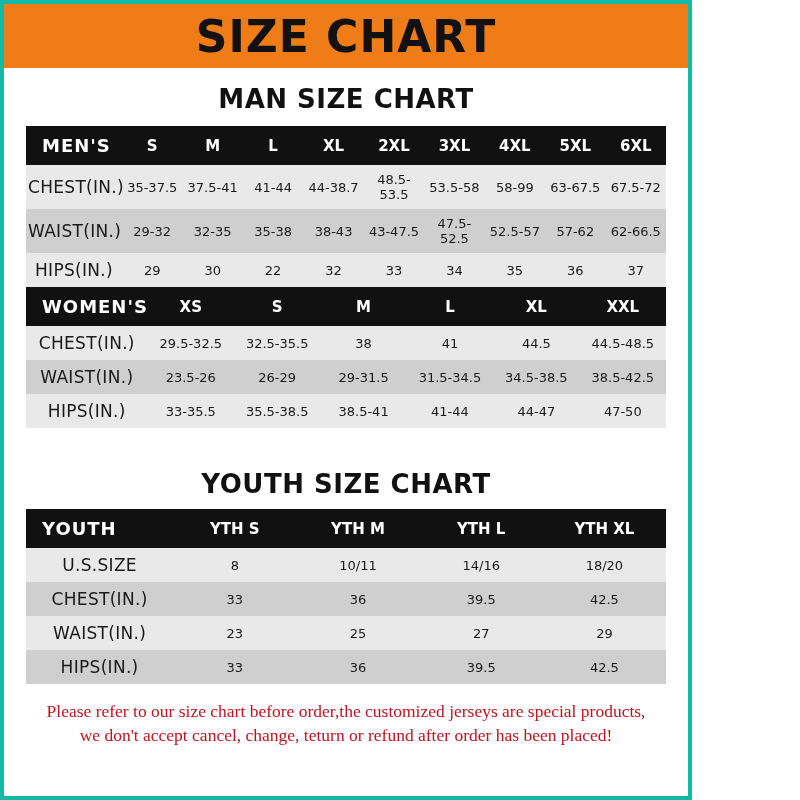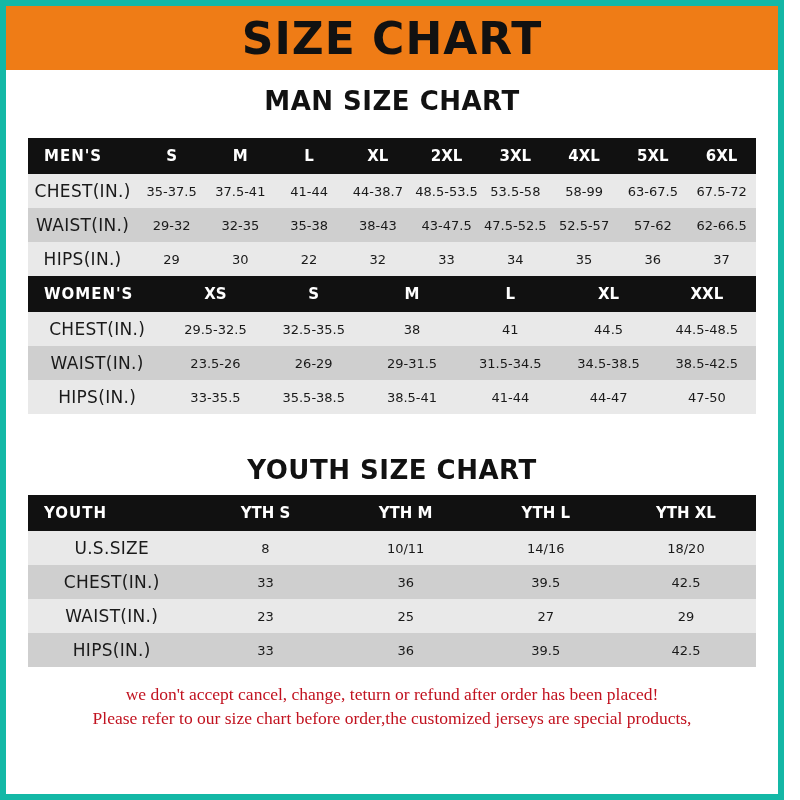--- a/index.html
+++ b/index.html
@@ -9,24 +9,24 @@
   body {
     width: 800px;
     height: 800px;
     background: #ffffff;
     font-family: "Liberation Sans", sans-serif;
     color: #111111;
     overflow: hidden;
   }
   .page {
     position: relative;
-    width: 784px;
+    width: 692px;
     height: 800px;
     box-sizing: border-box;
-    border: 6px solid #14b8a6;
+    border: 4px solid #14b8a6;
     background: #ffffff;
     display: flex;
     flex-direction: column;
   }
   .header-band {
     background: #ef7c16;
     height: 64px;
     display: flex;
     align-items: center;
     justify-content: center;
@@ -44,21 +44,21 @@
     box-sizing: border-box;
   }
   .section-title {
     text-align: center;
     font-family: "DejaVu Sans", sans-serif;
     font-weight: bold;
     font-size: 26px;
     letter-spacing: 0.5px;
     color: #111111;
   }
-  .t-man { margin: 16px 0 22px; }
+  .t-man { margin: 16px 0 12px; }
   .t-women { margin: 22px 0 10px; }
   .t-youth { margin: 41px 0 10px; }
 
   table.size-table {
     width: 100%;
     border-collapse: collapse;
     table-layout: fixed;
   }
   table.size-table th,
   table.size-table td {
@@ -70,21 +70,21 @@
   }
   thead th {
     color: #ffffff;
     font-weight: bold;
     padding: 9px 2px;
     font-size: 15px;
   }
   thead th.first-col {
     text-align: left;
     padding-left: 16px;
-    font-size: 15px;
+    font-size: 18px;
     letter-spacing: 1px;
   }
   tbody td {
     padding: 7px 2px;
     font-size: 13px;
     color: #1a1a1a;
   }
   tbody td.first-col {
     font-size: 17px;
     letter-spacing: 0.3px;
@@ -282,18 +282,18 @@
           <td class="first-col">HIPS(IN.)</td>
           <td>33</td>
           <td>36</td>
           <td>39.5</td>
           <td>42.5</td>
         </tr>
       </tbody>
     </table>
 
     <div class="footer-note">
+      <div>Please refer to our size chart before order,the customized jerseys are special products,</div>
       <div>we don't accept cancel, change, teturn or refund after order has been placed!</div>
-      <div>Please refer to our size chart before order,the customized jerseys are special products,</div>
     </div>
 
   </div>
 </div>
 
 </body></html>

